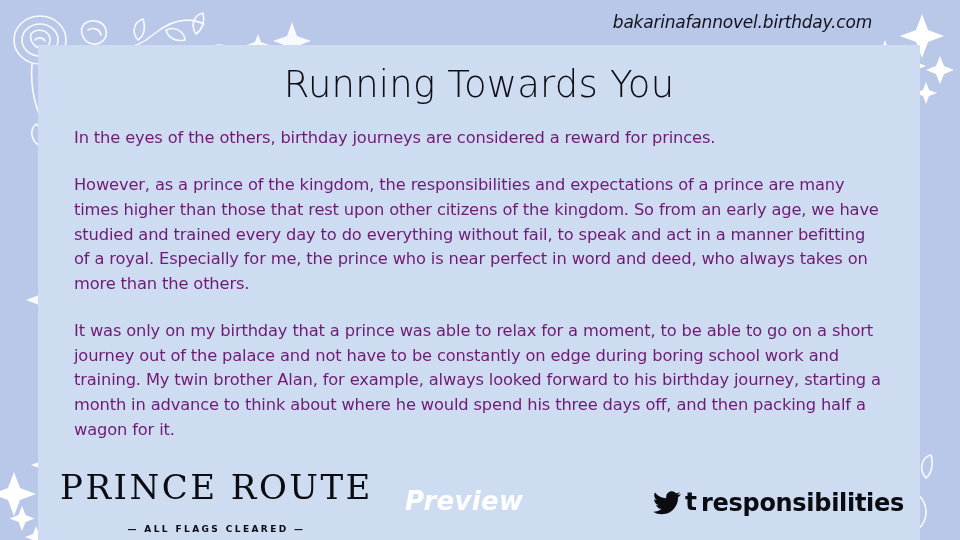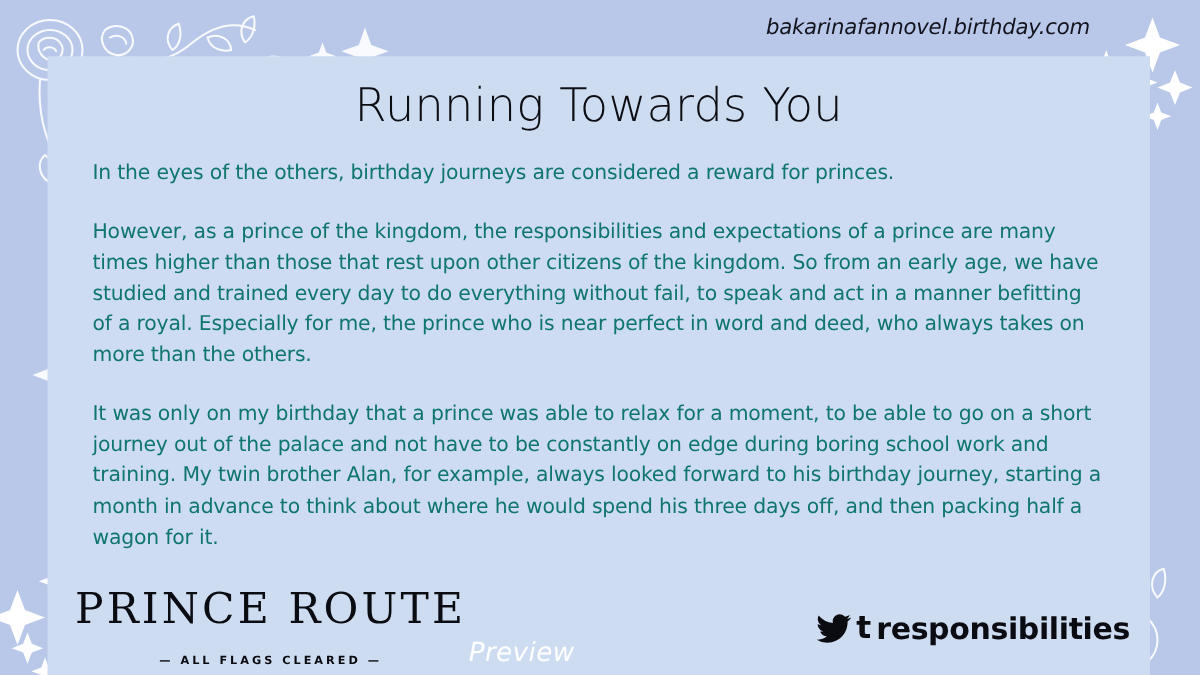--- a/index.html
+++ b/index.html
@@ -69,21 +69,21 @@
   }
 
   .card-body {
     padding: 0 2px;
   }
 
   .card-body p {
     font-family: "DejaVu Sans", sans-serif;
     font-size: 16.3px;
     line-height: 1.52;
-    color: #0f766e;
+    color: #701a75;
     letter-spacing: -0.15px;
     margin-bottom: 22px;
     text-align: left;
   }
   .card-body p:last-child { margin-bottom: 16px; }
 
   
   .footer {
     position: absolute;
     left: 0;
@@ -92,22 +92,22 @@
     height: 75px;
     z-index: 3;
     display: flex;
     align-items: center;
     justify-content: space-between;
     padding: 0 56px 0 60px;
   }
 
   .brand {
     display: flex;
-    align-items: flex-end;
-    gap: 2px;
+    align-items: center;
+    gap: 32px;
   }
 
   .logo-block { position: relative; padding-bottom: 2px; }
 
   .logo-word {
     font-family: "DejaVu Serif", serif;
     font-size: 34px;
     font-weight: 400;
     letter-spacing: 2.5px;
     color: #0b0b12;
@@ -122,22 +122,22 @@
     font-size: 9px;
     font-weight: 700;
     letter-spacing: 2.4px;
     color: #0b0b12;
     white-space: nowrap;
   }
 
   .preview-tag {
     font-family: "DejaVu Sans", sans-serif;
     font-style: italic;
-    font-weight: 400;
-    font-size: 21px;
+    font-weight: 700;
+    font-size: 26px;
     color: #ffffff;
     letter-spacing: 0.3px;
     white-space: nowrap;
     position: relative;
     top: -2px;
   }
 
   .handle {
     display: flex;
     align-items: center;

